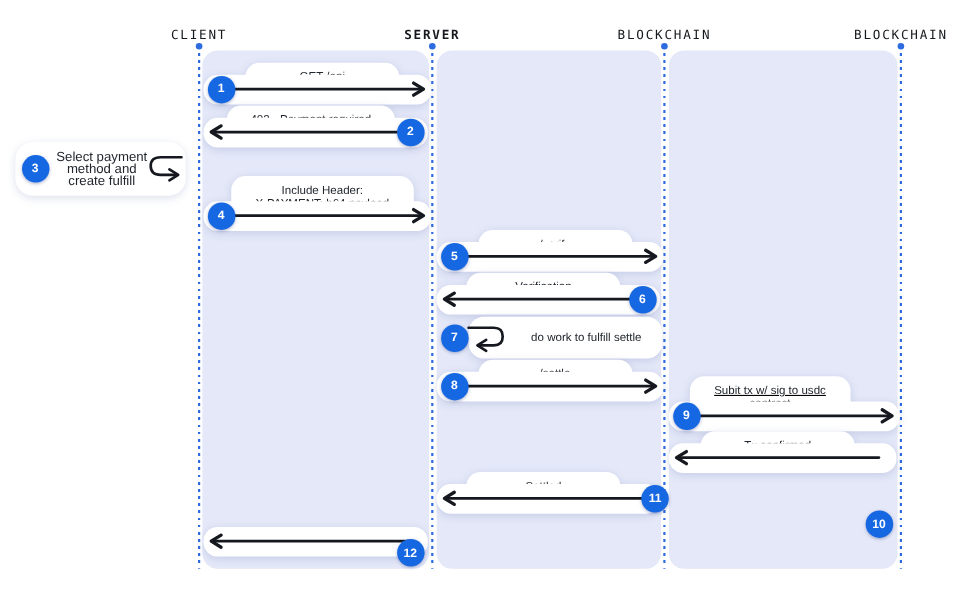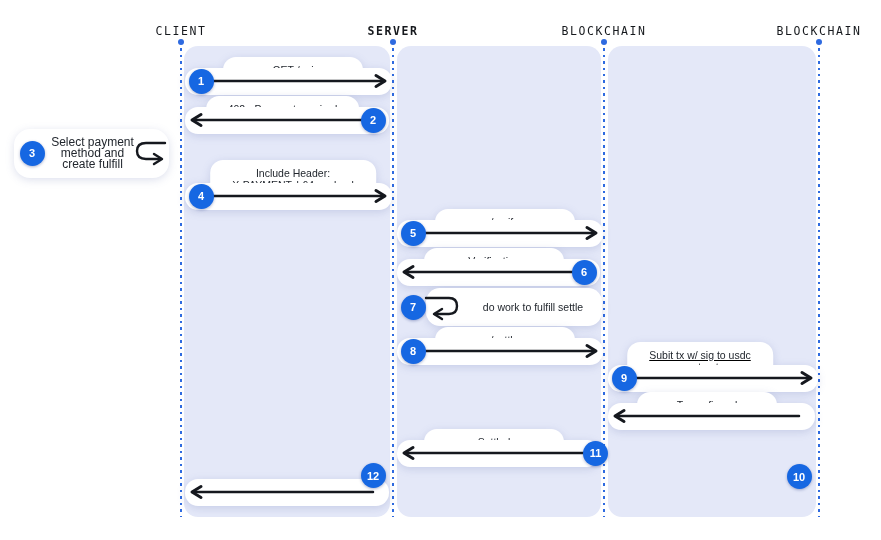--- a/index.html
+++ b/index.html
@@ -149,14 +149,14 @@
     <div class="badge" style="left: 360.5px; top: 107.5px;">2</div>
     <div class="badge" style="left: 19.5px; top: 140.5px;">3</div>
     <div class="badge" style="left: 188.5px; top: 183.5px;">4</div>
     <div class="badge" style="left: 400.5px; top: 220.5px;">5</div>
     <div class="badge" style="left: 571.5px; top: 259.5px;">6</div>
     <div class="badge" style="left: 400.5px; top: 294.5px;">7</div>
     <div class="badge" style="left: 400.5px; top: 338.5px;">8</div>
     <div class="badge" style="left: 611.5px; top: 365.5px;">9</div>
     <div class="badge" style="left: 786.5px; top: 420px; margin-top: 44px;">10</div>
     <div class="badge" style="left: 583px; top: 440.5px;">11</div>
-    <div class="badge" style="left: 360.5px; top: 463px;">12</div>
+    <div class="badge" style="left: 360.5px; top: 490px;">12</div>
   </div>
 
 </body></html>

